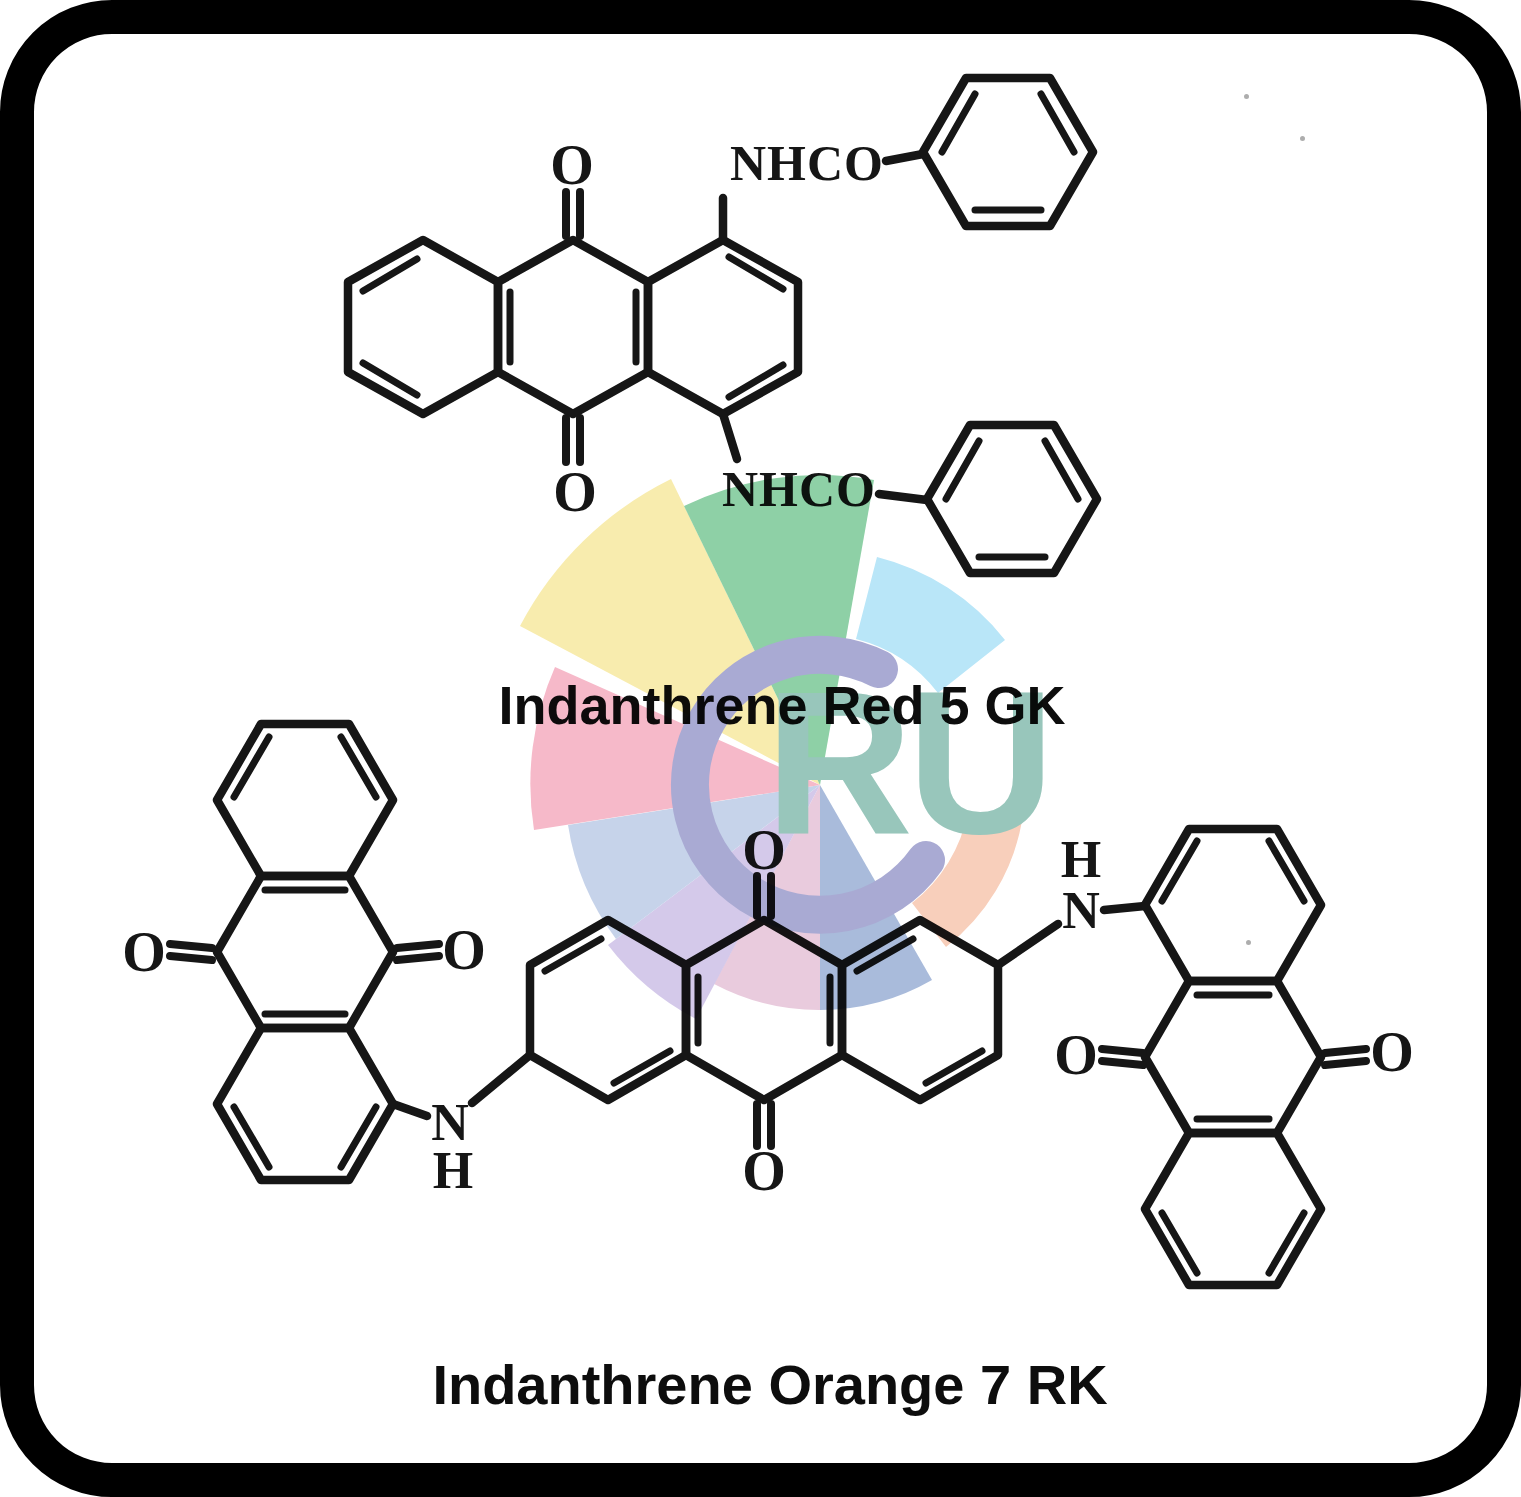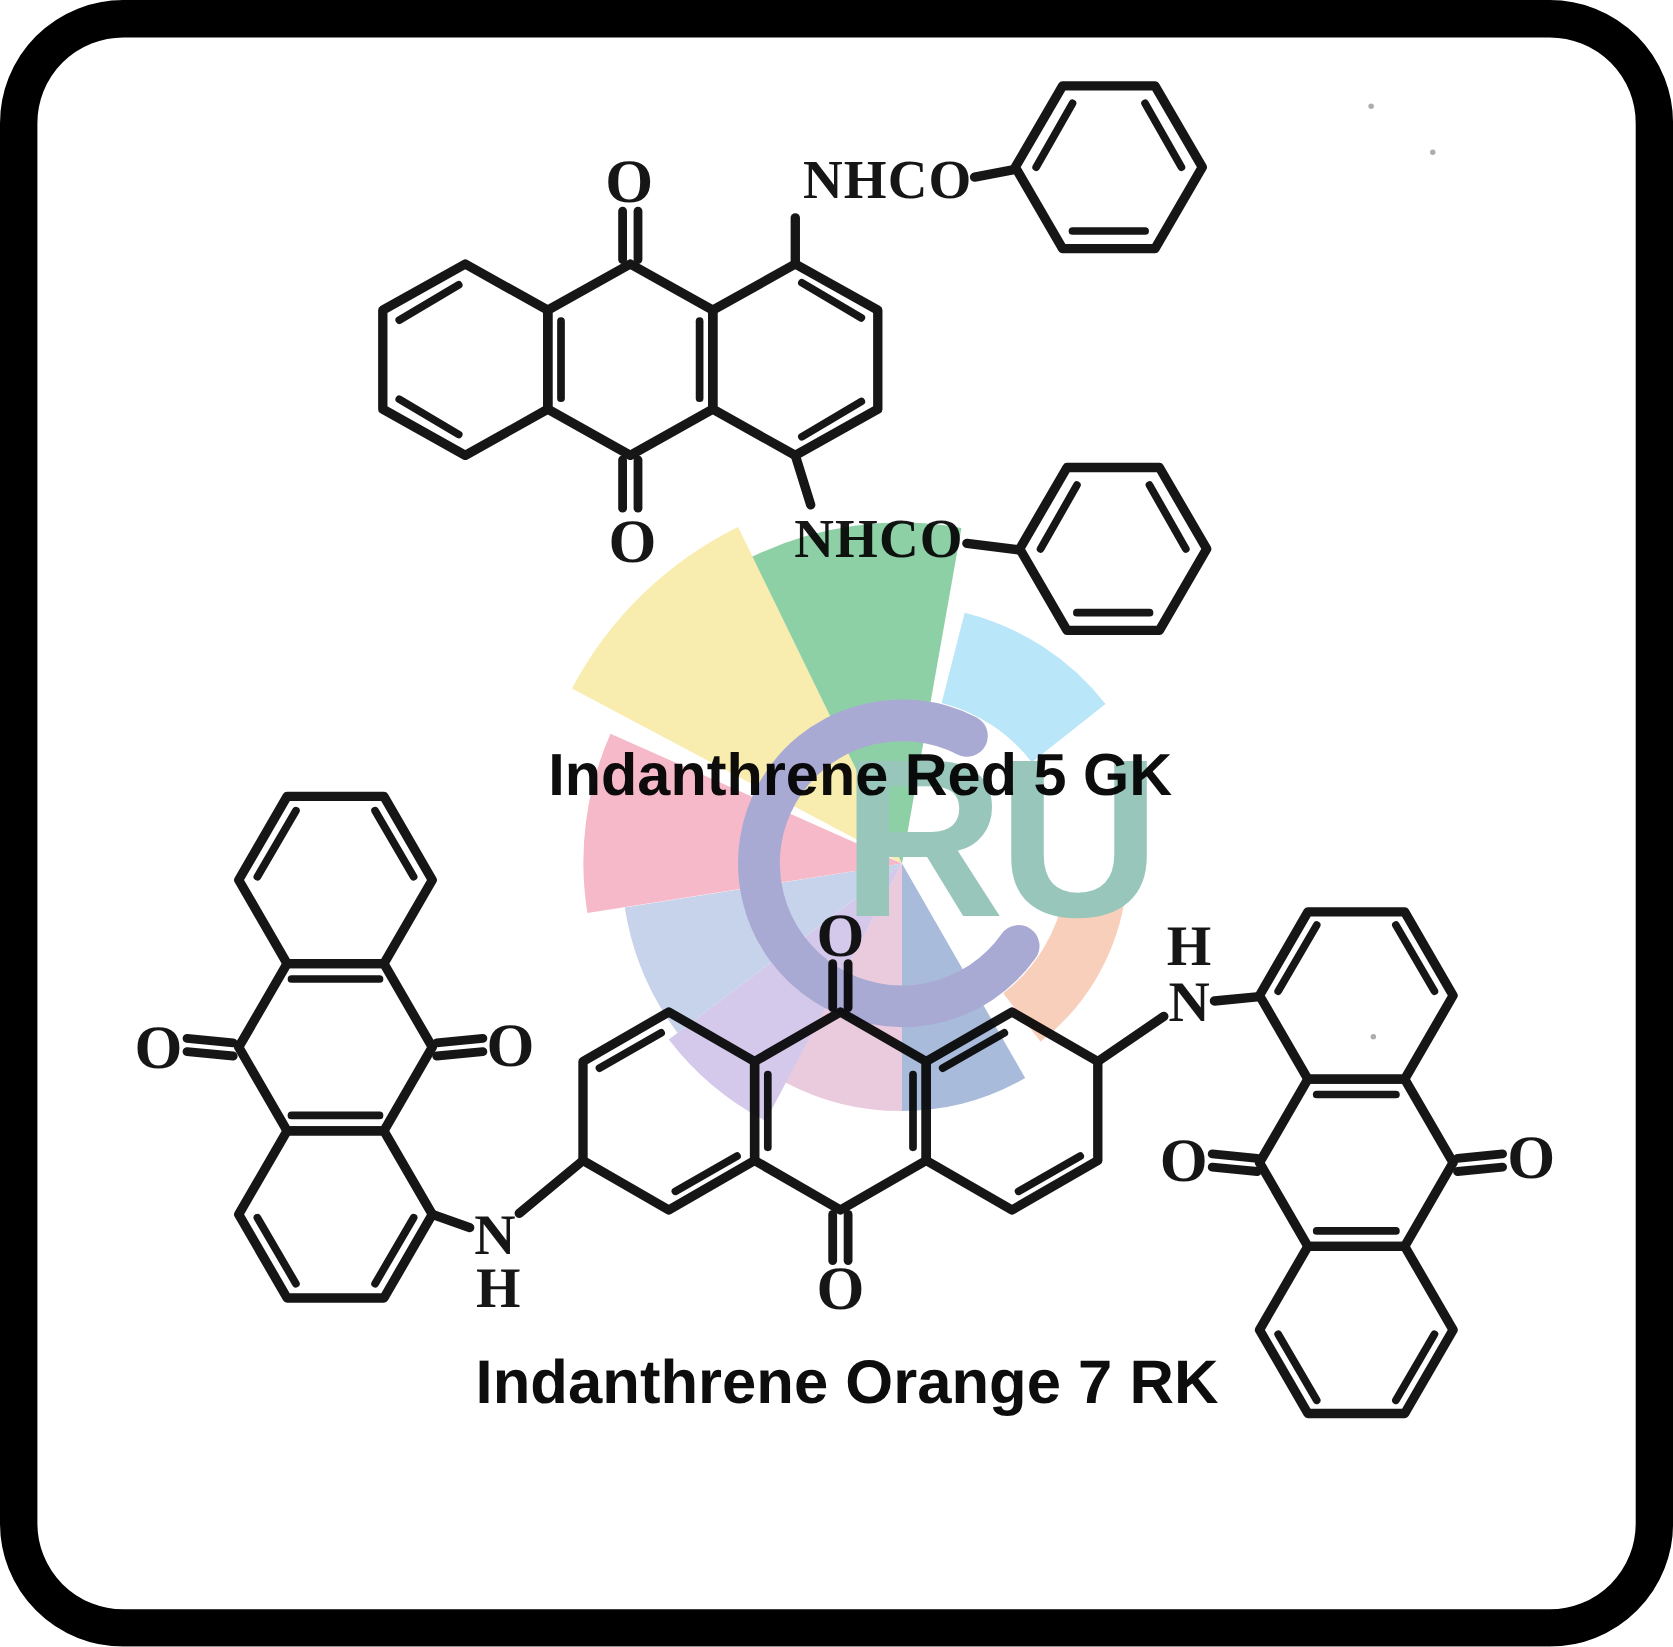--- a/index.html
+++ b/index.html
@@ -4,21 +4,21 @@
 <style>
   html,body{margin:0;padding:0;background:#ffffff;}
   #canvas{position:relative;width:1521px;height:1497px;background:#ffffff;overflow:hidden;
           font-family:"Liberation Sans",sans-serif;}
   #frame{position:absolute;left:0;top:0;right:0;bottom:0;border:34px solid #000;
          border-radius:112px;pointer-events:none;box-sizing:border-box;}
   .layer{position:absolute;left:0;top:0;width:1521px;height:1497px;}
   .title{position:absolute;font-weight:bold;color:#0d0d0d;white-space:nowrap;
          transform:translateX(-50%);letter-spacing:0px;line-height:1;}
   #title-top{left:782px;top:678px;font-size:54px;}
-  #title-bottom{left:770px;top:1228px;font-size:56px;}
+  #title-bottom{left:770px;top:1357px;font-size:56px;}
   .atom{font-family:"Liberation Serif",serif;font-weight:bold;}
   .atom-o{font-size:56px;}
   .atom-nhco{font-size:50px;letter-spacing:1px;}
   .atom-nh{font-size:52px;}
   #watermark{mix-blend-mode:multiply;}
   .wm-letters{font-family:"Liberation Sans",sans-serif;font-weight:bold;
               font-size:205px;letter-spacing:-6px;}
   .speck{position:absolute;width:5px;height:5px;border-radius:50%;background:#777;opacity:.6;}
 </style>
 </head>

